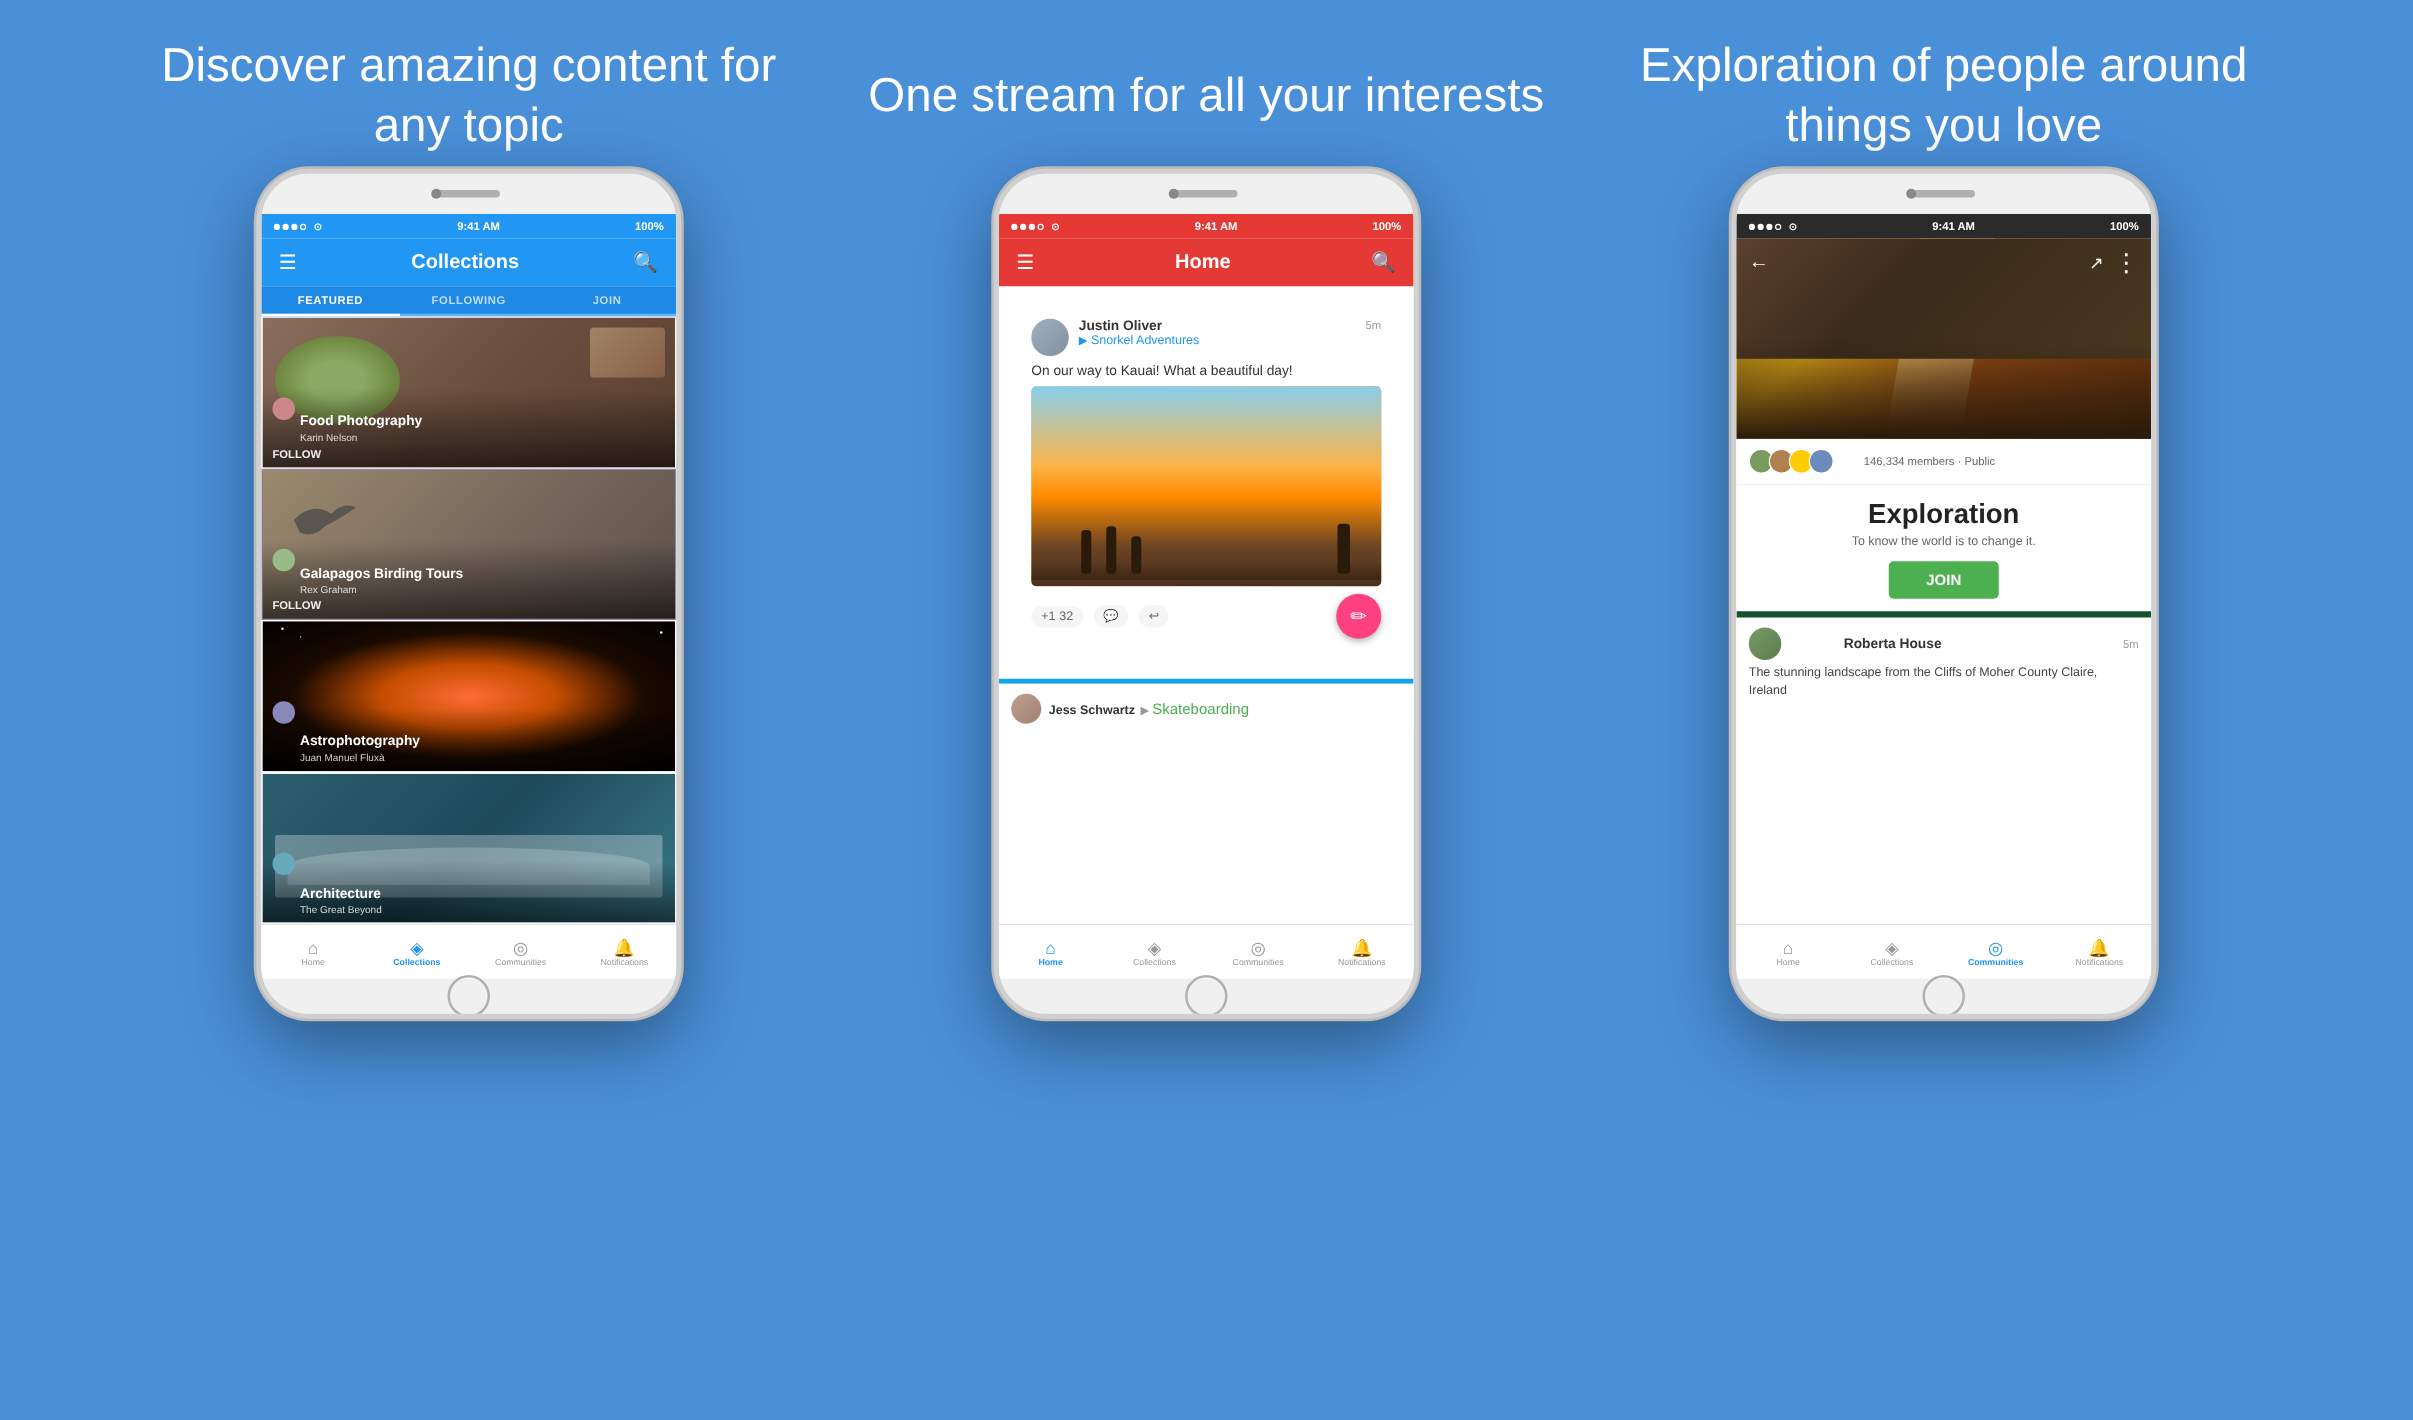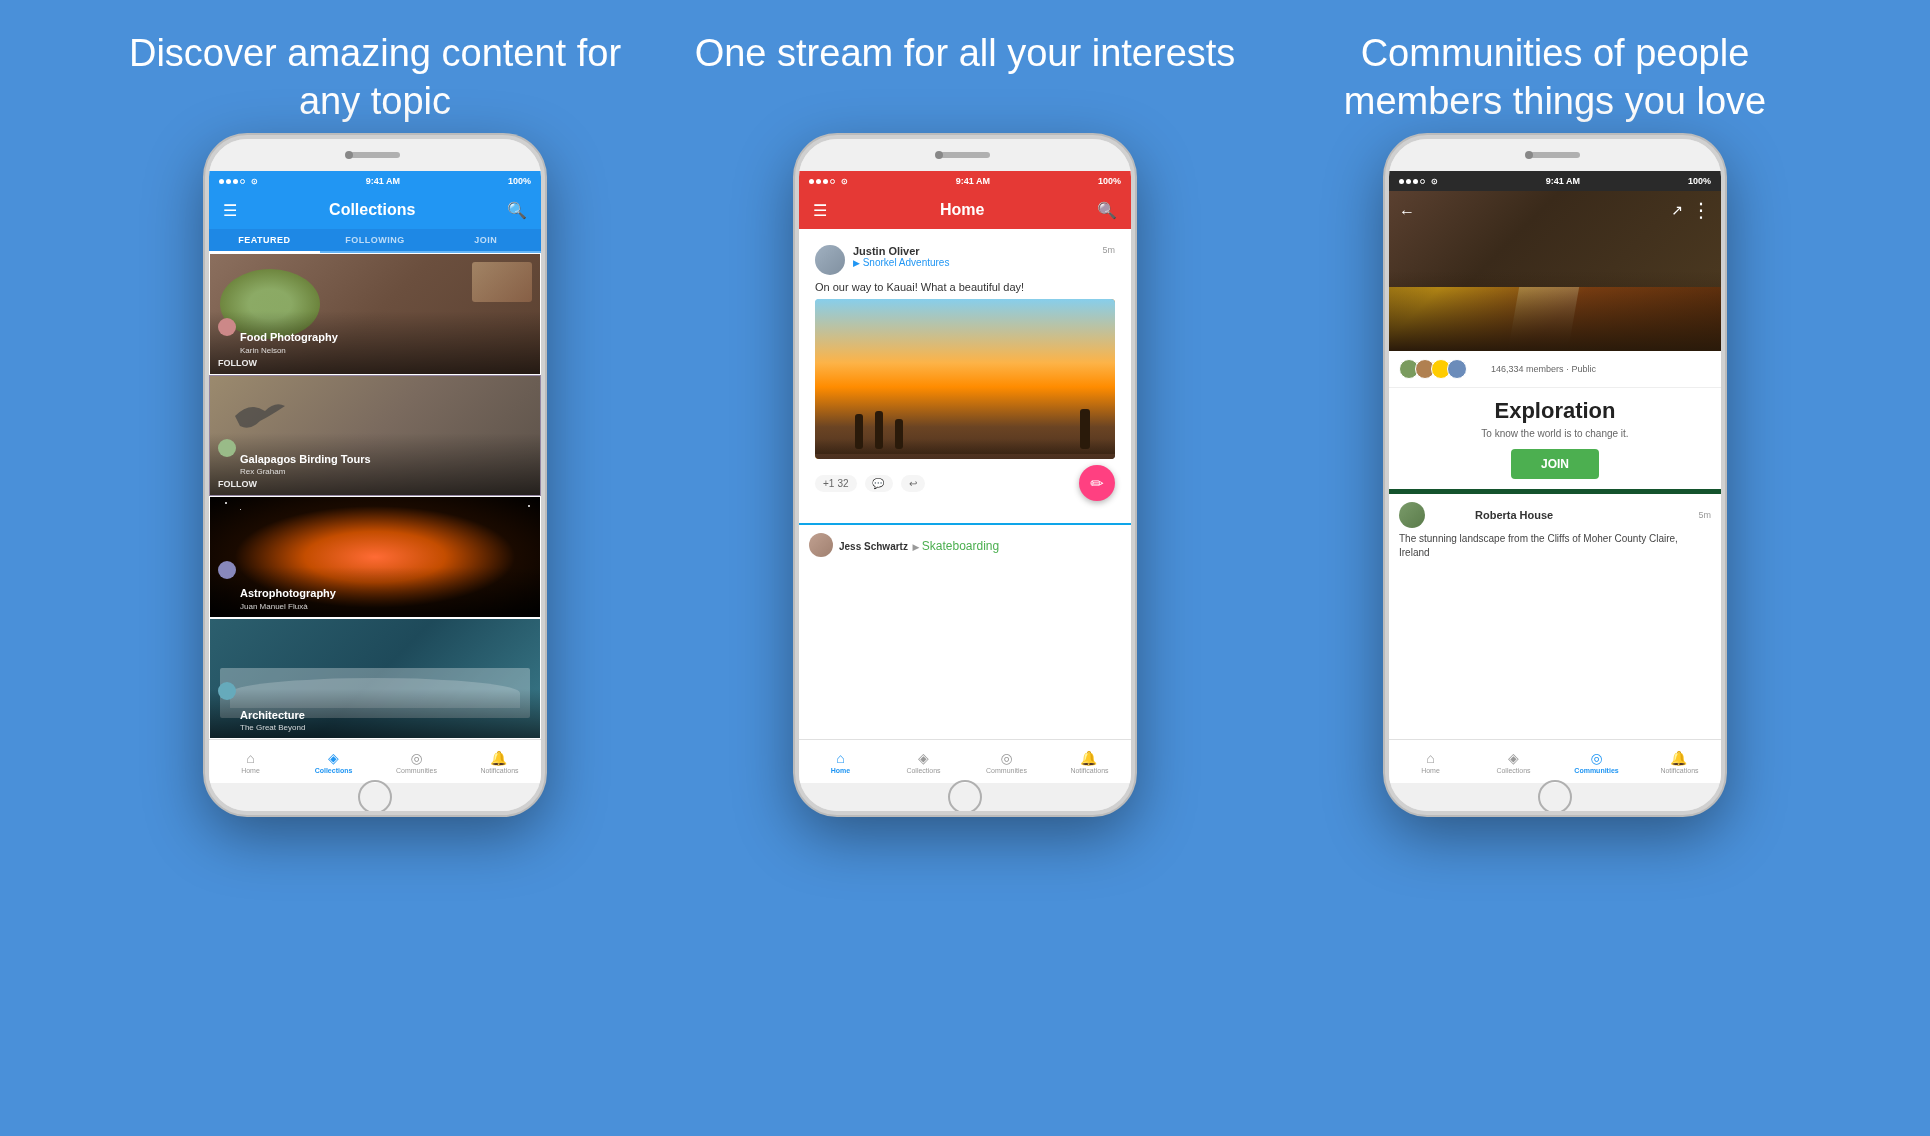--- a/index.html
+++ b/index.html
@@ -12,20 +12,21 @@
       align-items: center;
       justify-content: flex-start;
       font-family: 'Helvetica Neue', Arial, sans-serif;
       overflow: hidden;
     }
     .top-section {
       display: flex;
       width: 100%;
       justify-content: space-around;
       padding: 30px 80px 10px;
+      align-items: center;
     }
     .headline {
       font-size: 38px;
       color: white;
       text-align: center;
       font-weight: 300;
       line-height: 1.25;
       width: 550px;
     }
     .phones-section {
@@ -266,22 +267,22 @@
     .nav-label {
       font-size: 7px;
       color: #999;
     }
     .nav-label.active {
       color: #2196F3;
       font-weight: 700;
     }
     
     .feed-item {
-      padding: 16px;
-      border-bottom: 2px solid #0ea5e9;
+      padding: 26px;
+      border-bottom: 4px solid #0ea5e9;
     }
     .feed-header {
       display: flex;
       align-items: flex-start;
       margin-bottom: 6px;
     }
     .user-avatar {
       width: 30px; height: 30px;
       border-radius: 50%;
       background: #bbb;
@@ -469,21 +470,21 @@
     }
   </style>
 </head>
 <body>
 
 <div style="display:flex; width:100%; height:100%; flex-direction:column;">
 
   <div class="top-section">
     <h1 class="headline">Discover amazing content for any topic</h1>
     <h1 class="headline">One stream for all your interests</h1>
-    <h1 class="headline">Communities of people members things you love</h1>
+    <h1 class="headline">Exploration of people around things you love</h1>
   </div>
 
   <div class="phones-section">
 
     <div class="phone-wrapper">
       <div class="phone">
 
         <div class="phone-notch-area">
           <div class="phone-camera"></div>
           <div class="phone-speaker"></div>

